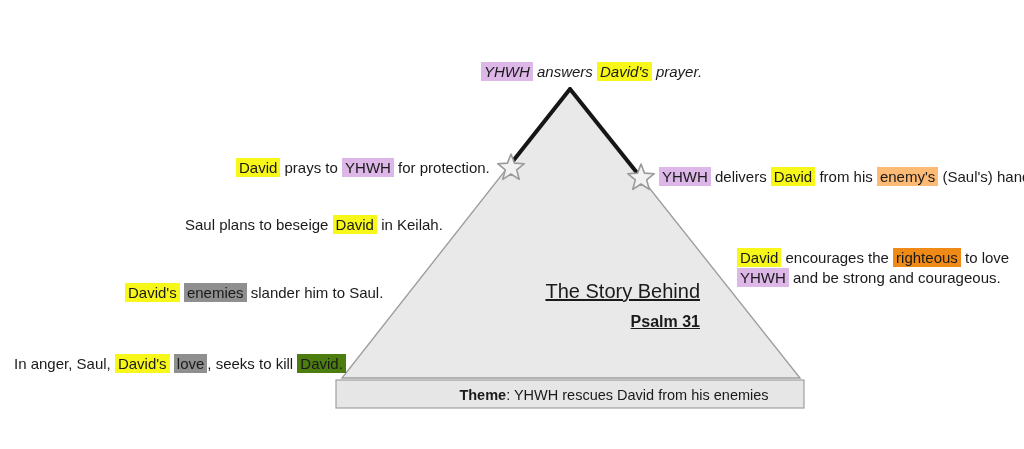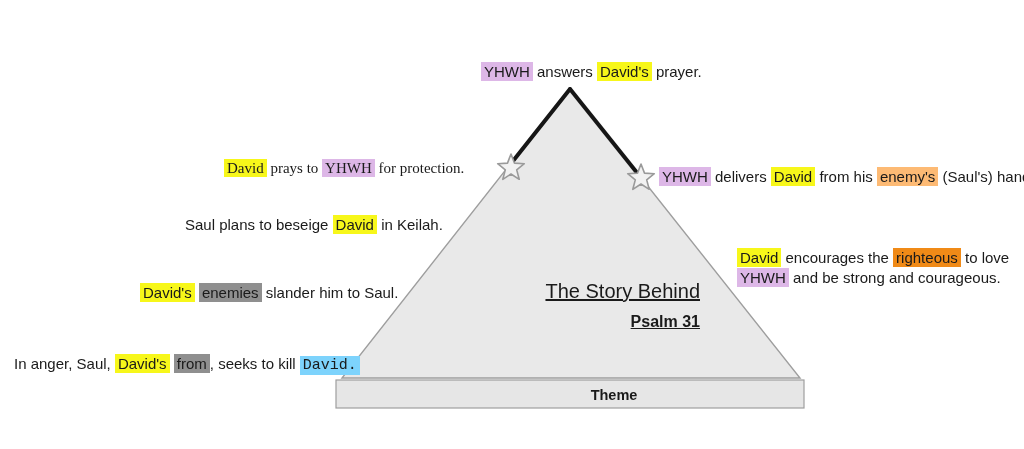--- a/index.html
+++ b/index.html
@@ -79,36 +79,37 @@
     <polygon points="570,88 342,378 800,378" stroke="#9E9E9E" stroke-width="1.4" fill="#E9E9E9"></polygon>
 
     <line x1="570" y1="89" x2="513" y2="161" stroke="#161616" stroke-width="4" stroke-linecap="round"></line>
     <line x1="570" y1="89" x2="638" y2="174" stroke="#161616" stroke-width="4" stroke-linecap="round"></line>
 
     <polygon points="0,-14 3.5,-4.9 13.3,-4.3 5.7,1.9 8.2,11.3 0,6 -8.2,11.3 -5.7,1.9 -13.3,-4.3 -3.5,-4.9" transform="translate(511,168)" stroke="#9A9A9A" stroke-width="1.6" stroke-linejoin="round" fill="#F2F2F2"></polygon>
 
     <polygon points="0,-14 3.5,-4.9 13.3,-4.3 5.7,1.9 8.2,11.3 0,6 -8.2,11.3 -5.7,1.9 -13.3,-4.3 -3.5,-4.9" transform="translate(641,178)" stroke="#9A9A9A" stroke-width="1.6" stroke-linejoin="round" fill="#F2F2F2"></polygon>
   </svg>
 
-  <div class="ann" style="left:481px; top:62px;"><span class="hl" style="background-color: rgb(221, 183, 231);">YHWH</span><span> answers </span><span class="hl" style="background-color: rgb(247, 247, 26);">David's</span><span> prayer.</span></div>
+  <div class="ann" style="left:481px; top:62px;font-style:italic;"><span class="hl" style="background-color: rgb(221, 183, 231);">YHWH</span><span> answers </span><span class="hl" style="background-color: rgb(247, 247, 26);">David's</span><span> prayer.</span></div>
 
-  <div class="ann" style="left:224px; top:158px;font-family:Liberation Serif, serif;"><span class="hl" style="background-color: rgb(247, 247, 26);">David</span><span> prays to </span><span class="hl" style="background-color: rgb(221, 183, 231);">YHWH</span><span> for protection.</span></div>
+  <div class="ann" style="left:236px; top:158px;"><span class="hl" style="background-color: rgb(247, 247, 26);">David</span><span> prays to </span><span class="hl" style="background-color: rgb(221, 183, 231);">YHWH</span><span> for protection.</span></div>
 
   <div class="ann" style="left:185px; top:215px;text-align:center;"><span>Saul plans to beseige </span><span class="hl" style="background-color: rgb(247, 247, 26);">David</span><span> in Keilah.</span></div>
 
-  <div class="ann" style="left:140px; top:283px;"><span class="hl" style="background-color: rgb(247, 247, 26);">David's</span><span> </span><span class="hl" style="background-color: rgb(143, 143, 143);">enemies</span><span> slander him to Saul.</span></div>
+  <div class="ann" style="left:125px; top:283px;"><span class="hl" style="background-color: rgb(247, 247, 26);">David's</span><span> </span><span class="hl" style="background-color: rgb(143, 143, 143);">enemies</span><span> slander him to Saul.</span></div>
 
-  <div class="ann" style="left:14px; top:354px;"><span>In anger, Saul, </span><span class="hl" style="background-color: rgb(247, 247, 26);">David's</span><span> </span><span class="hl" style="background-color: rgb(143, 143, 143);">from</span><span>, seeks to kill </span><span class="hl" style="background-color: #7dd3fc; font-family: Liberation Mono, monospace;">David.</span></div>
+  <div class="ann" style="left:14px; top:354px;"><span>In anger, Saul, </span><span class="hl" style="background-color: rgb(247, 247, 26);">David's</span><span> </span><span class="hl" style="background-color: rgb(143, 143, 143);">love</span><span>, seeks to kill </span><span class="hl" style="background-color: #4d7c0f;">David.</span></div>
 
   <div class="ann" style="left:659px; top:167px;"><span class="hl" style="background-color: rgb(221, 183, 231);">YHWH</span><span> delivers </span><span class="hl" style="background-color: rgb(247, 247, 26);">David</span><span> from his </span><span class="hl" style="background-color: #fdba74;">enemy's</span><span> (Saul's) hand.</span></div>
 
   <div class="ann" style="left:737px; top:248px;"><span class="hl" style="background-color: rgb(247, 247, 26);">David</span><span> encourages the </span><span class="hl" style="background-color: rgb(240, 138, 23);">righteous</span><span> to love</span><br><span class="hl" style="background-color: rgb(221, 183, 231);">YHWH</span><span> and be strong and courageous.</span></div>
 
   <div class="title-block">
     <span class="title-line1">The Story Behind</span>
     <span class="title-line2">Psalm 31</span>
   </div>
 
   <div class="theme-bar">
       <span style="font-weight: 700;">Theme</span>
+      <span>: YHWH rescues David from his enemies</span>
     </div>
 
 </div>
 
 </body></html>

